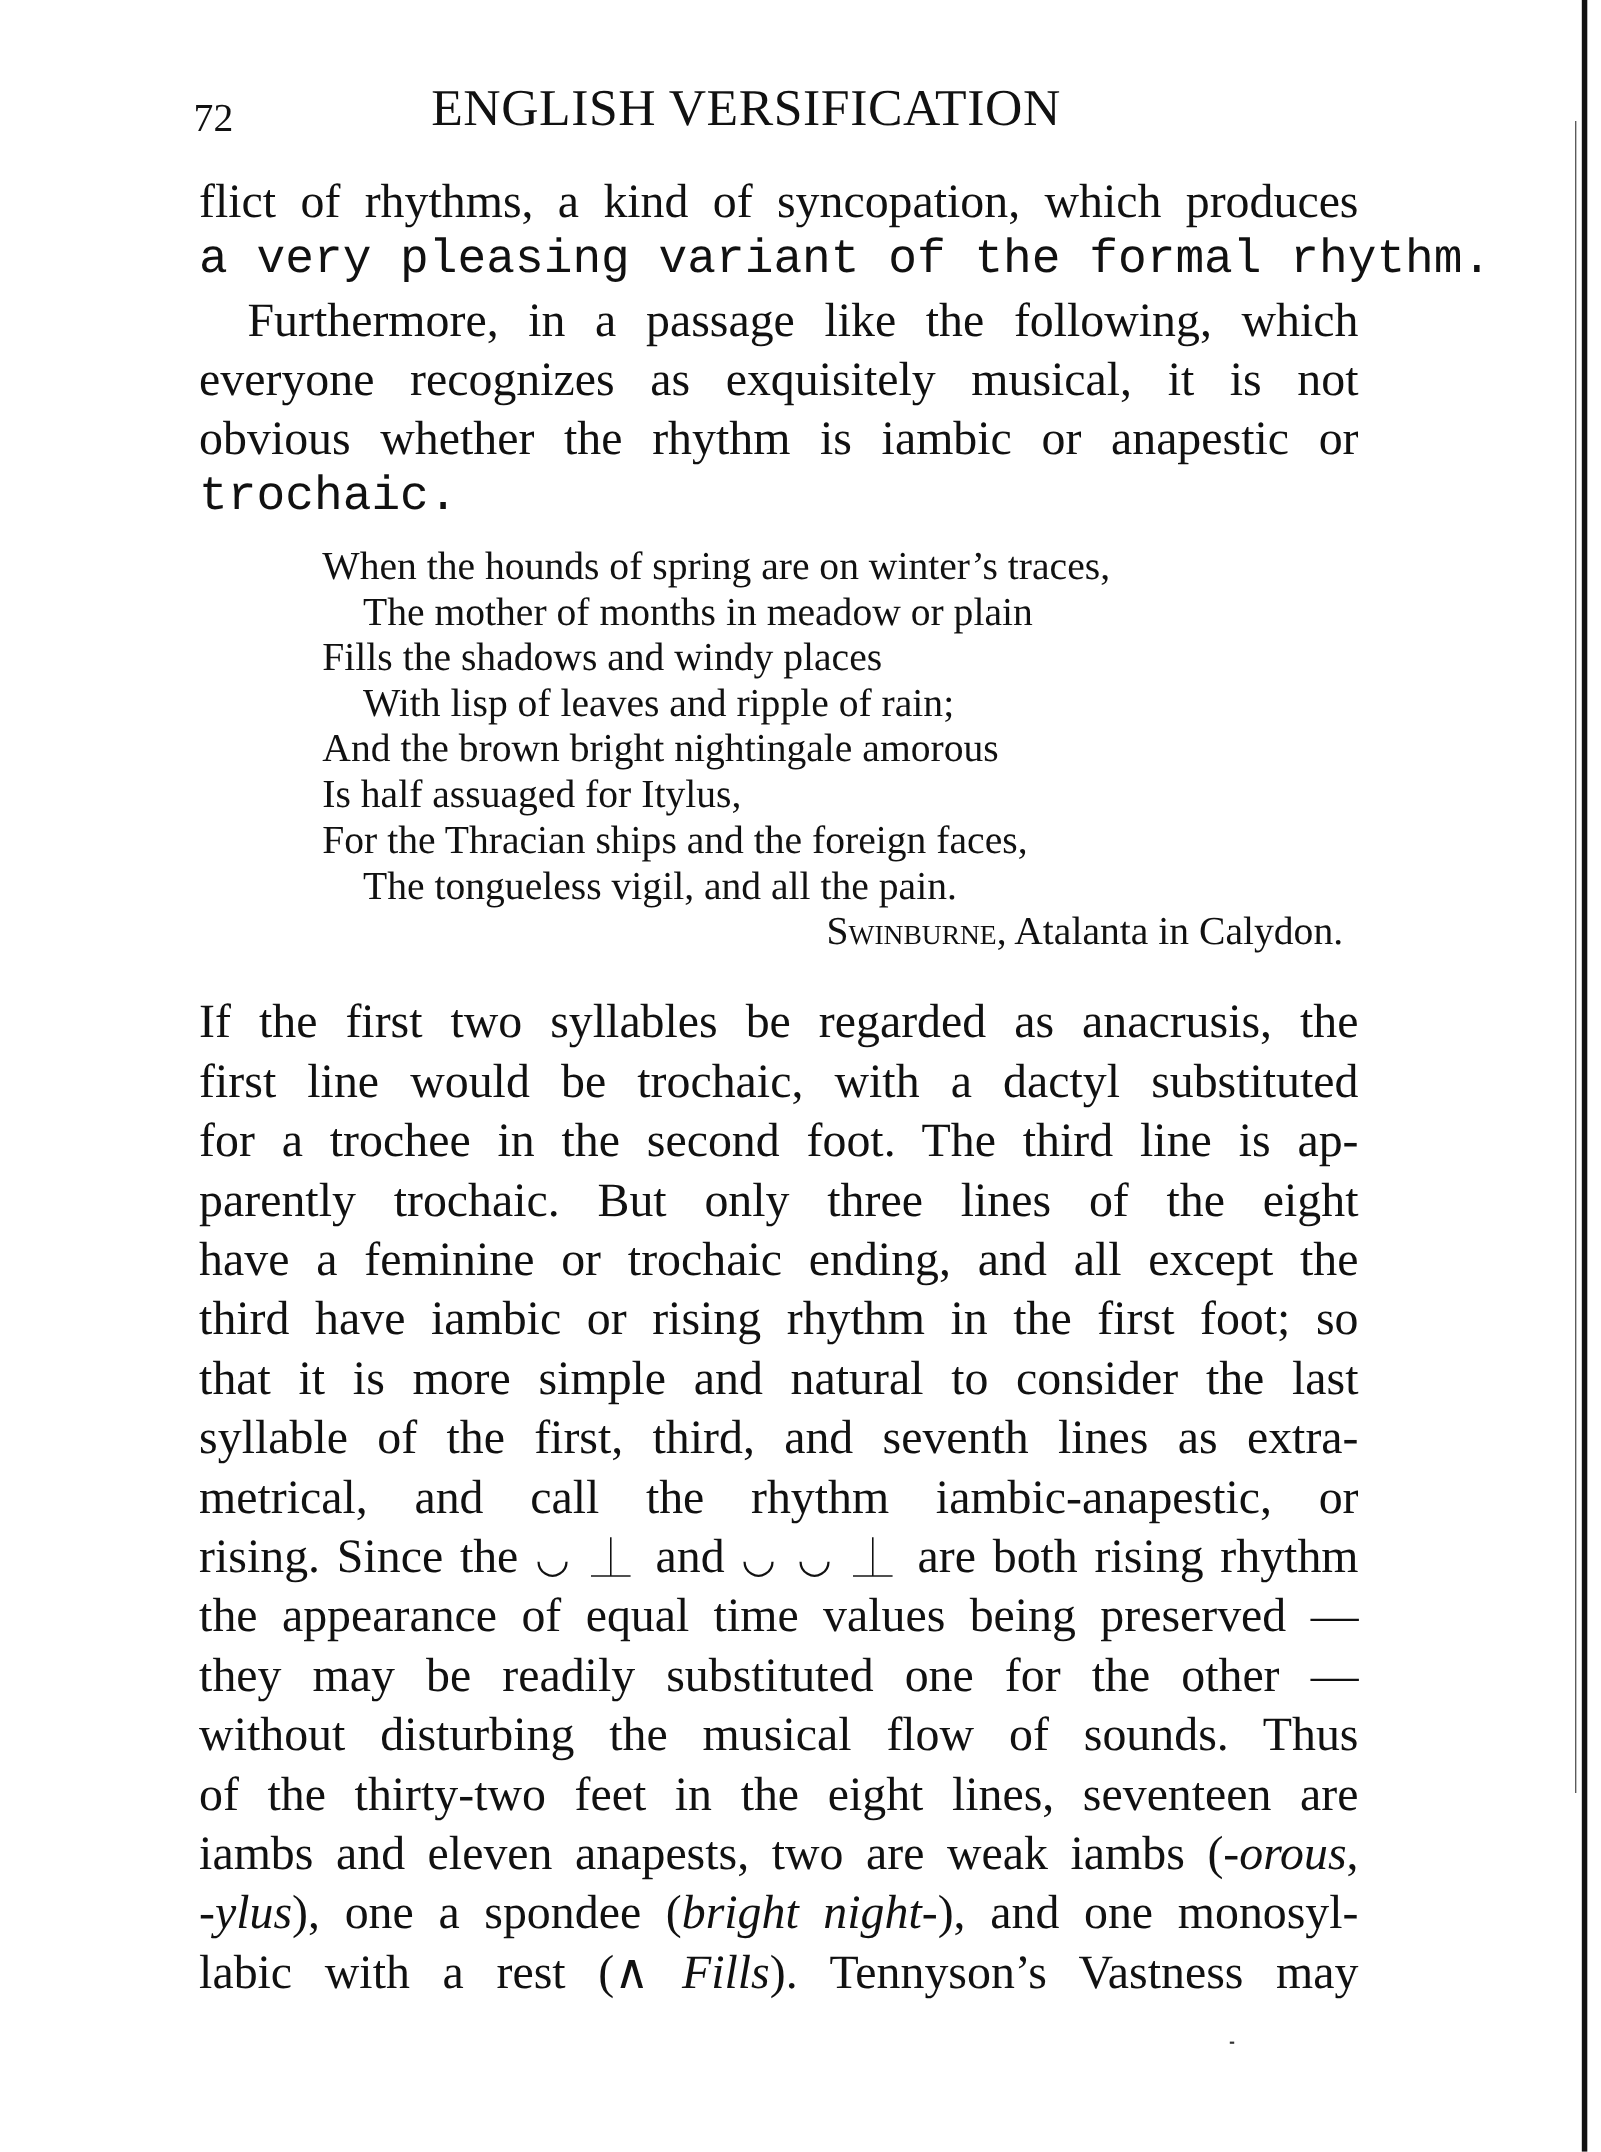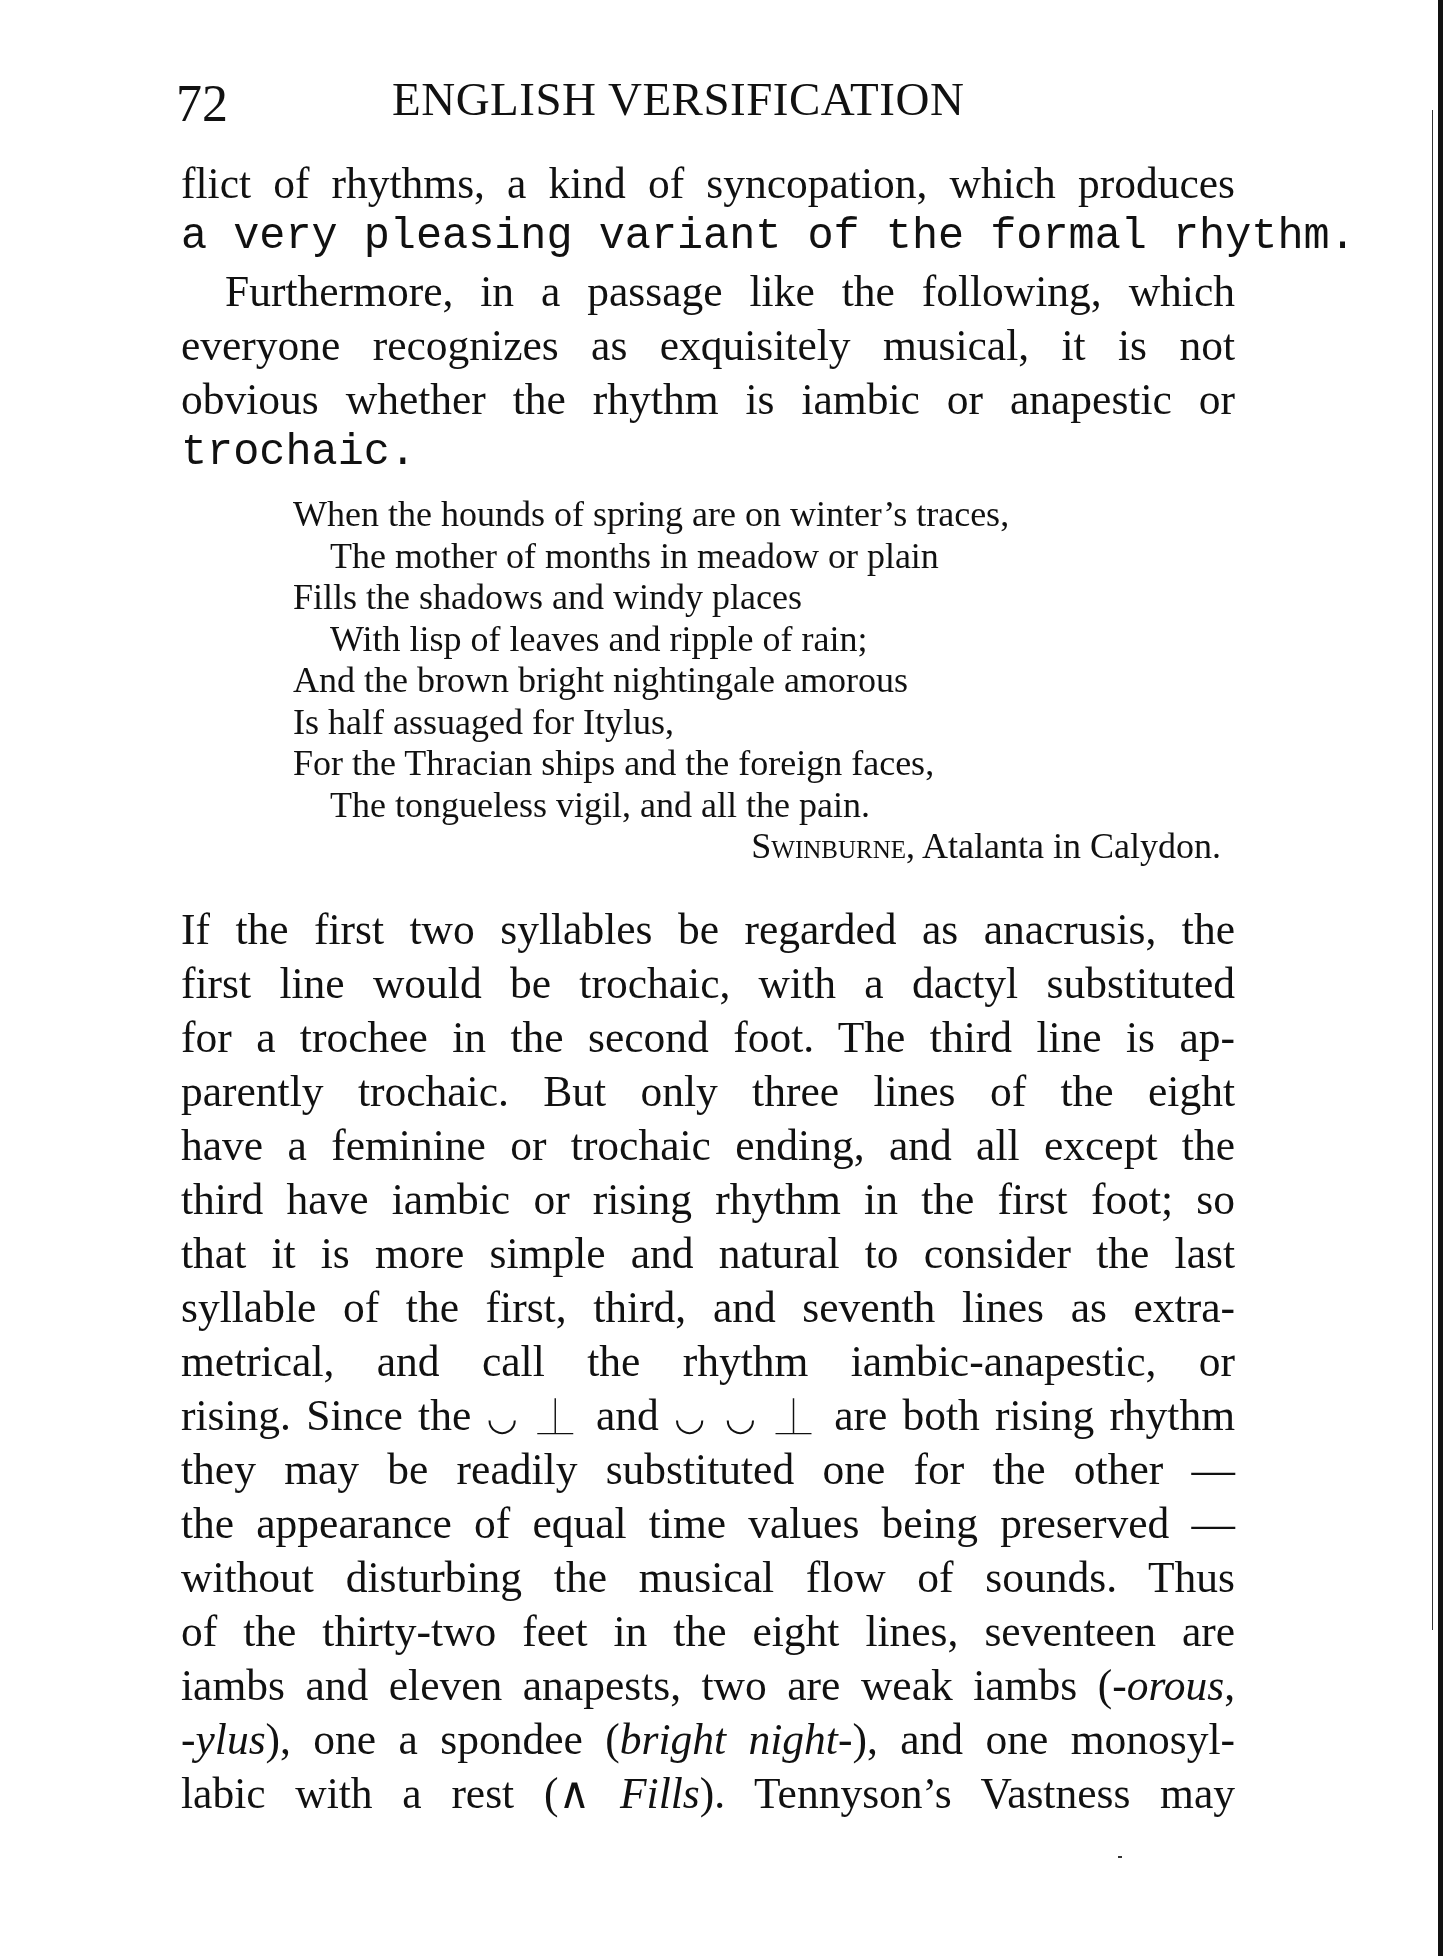--- a/index.html
+++ b/index.html
@@ -1,21 +1,21 @@
 <!DOCTYPE html>
 <html><head>
 <meta charset="utf-8">
 <style>
   html, body { margin: 0; padding: 0; background: #ffffff; }
   body { width: 1455px; height: 1956px; position: relative; overflow: hidden;
          font-family: "Liberation Serif", "DejaVu Serif", serif; color: #111; }
   .page { position: absolute; left: 0; top: 0; width: 1455px; height: 1956px; }
 
   .running-head { position: absolute; top: 72px; left: 176px; width: 1060px; height: 60px; }
-  .page-number { position: absolute; left: 0; top: 2px; font-size: 52px; font-style: normal; }
+  .page-number { position: absolute; left: 0; top: 14px; font-size: 36px; font-style: normal; }
   .running-title { position: absolute; left: 216px; top: 0; font-size: 47px; letter-spacing: 0.5px; }
 
   .body-text { position: absolute; left: 181px; width: 1054px; font-size: 43.5px; line-height: 54px; }
   .para1 { top: 156px; }
   .line { display: block; white-space: nowrap; text-align: justify; text-align-last: justify; height: 54px; }
   .line.last { text-align-last: left; font-family: Liberation Mono, monospace; }
   .indent { padding-left: 44px; }
 
   .verse { position: absolute; left: 293px; top: 494px; width: 928px; font-size: 36px; line-height: 41.5px; }
   .verse-line { display: block; white-space: nowrap; height: 41.5px; }
@@ -67,22 +67,22 @@
     <span class="line">If the first two syllables be regarded as anacrusis, the</span>
     <span class="line">first line would be trochaic, with a dactyl substituted</span>
     <span class="line">for a trochee in the second foot.  The third line is ap-</span>
     <span class="line">parently trochaic.  But only three lines of the eight</span>
     <span class="line">have a feminine or trochaic ending, and all except the</span>
     <span class="line">third have iambic or rising rhythm in the first foot; so</span>
     <span class="line">that it is more simple and natural to consider the last</span>
     <span class="line">syllable of the first, third, and seventh lines as extra-</span>
     <span class="line">metrical, and call the rhythm iambic-anapestic, or</span>
     <span class="line"><span>rising.  Since the</span> <span class="meter">◡ ⏊</span> <span>and</span> <span class="meter">◡ ◡ ⏊</span> <span>are both rising rhythm</span></span>
+    <span class="line">the appearance of equal time values being preserved —</span>
     <span class="line">they may be readily substituted one for the other —</span>
-    <span class="line">the appearance of equal time values being preserved —</span>
     <span class="line">without disturbing the musical flow of sounds.  Thus</span>
     <span class="line">of the thirty-two feet in the eight lines, seventeen are</span>
     <span class="line"><span>iambs and eleven anapests, two are weak iambs (</span><span class="it">-orous</span><span>,</span></span>
     <span class="line"><span class="it">-ylus</span><span>), one a spondee (</span><span class="it">bright night-</span><span>), and one monosyl-</span></span>
     <span class="line"><span>labic with a rest (</span><span>∧</span> <span class="it">Fills</span><span>).  Tennyson’s Vastness may</span></span>
   </div>
 
   <div class="gutter">
     <div class="gutter-line2"></div>
     <div class="gutter-line"></div>

